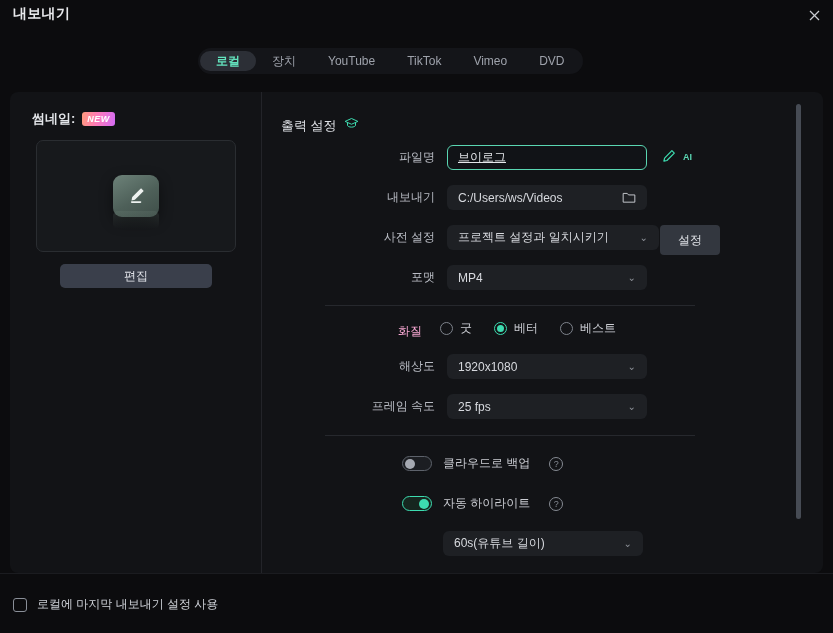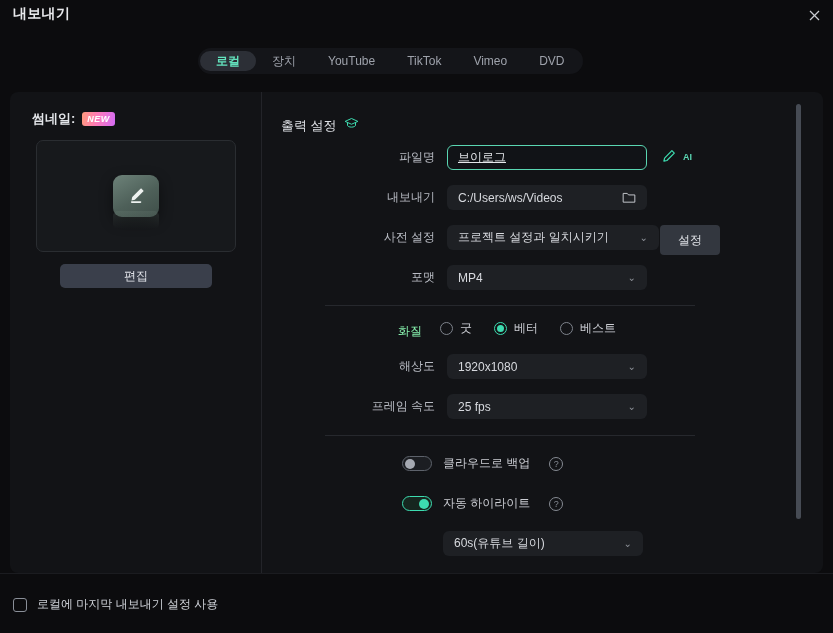--- a/index.html
+++ b/index.html
@@ -130,21 +130,21 @@
   .radio .dot {
     width: 13px; height: 13px; border-radius: 50%;
     border: 1px solid #7e838c; background: transparent;
     display: flex; align-items: center; justify-content: center;
   }
   .radio.checked .dot { border-color: #3ddcb0; }
   .radio.checked .dot::after {
     content: ""; width: 7px; height: 7px; border-radius: 50%; background: #3ddcb0;
   }
   .radio .rlabel { font-size: 12px; color: #ccced4; }
-  .quality-label { position: absolute; left: 398px; top: 323px; font-size: 12px; color: #86efac; }
+  .quality-label { position: absolute; left: 398px; top: 323px; font-size: 12px; color: #f9a8d4; }
 
   
   .toggle-row { position: absolute; display: flex; align-items: center; gap: 11px; }
   .switch {
     width: 30px; height: 15px; border-radius: 8px; position: relative;
     background: #1c1e22; border: 1px solid #5d626b; cursor: pointer;
   }
   .switch .knob {
     position: absolute; top: 1.5px; left: 2px; width: 10px; height: 10px;
     border-radius: 50%; background: #a6aab2;

